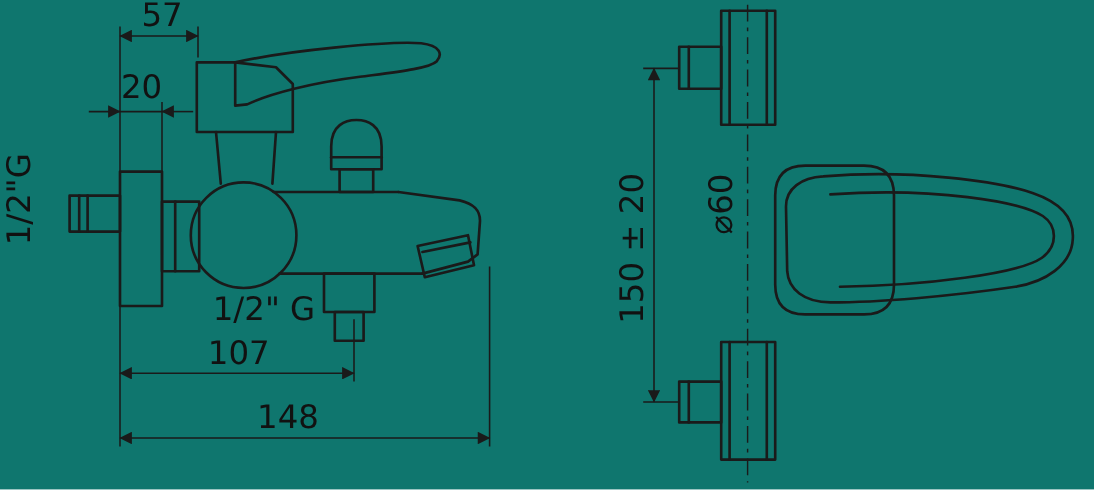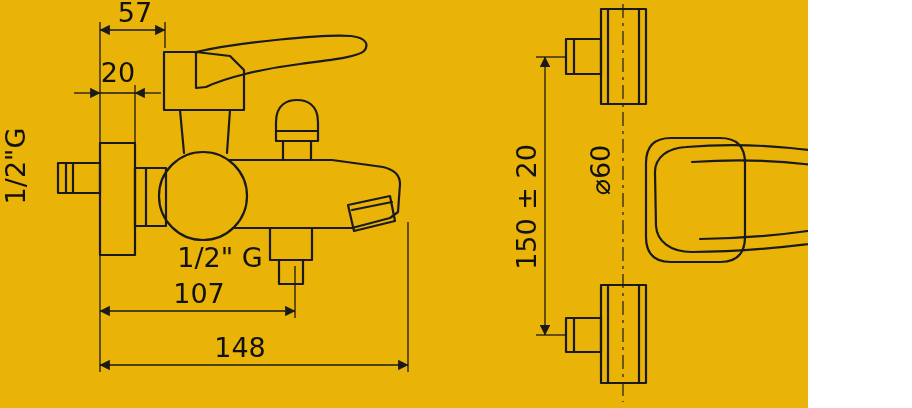--- a/index.html
+++ b/index.html
@@ -1,19 +1,19 @@
 <!DOCTYPE html>
 <html><head>
 <meta charset="utf-8">
 <style>
   html,body{margin:0;padding:0;background:#ffffff;}
   #stage{
     position:relative;
-    width:808px;height:408px;
-    background:#eab308;
+    width:912px;height:408px;
+    background:#0f766e;
     font-family:"DejaVu Sans", sans-serif;
     overflow:hidden;
   }
   svg{position:absolute;left:0;top:0;}
   .obj{fill:none;stroke:#1a1a1a;stroke-width:2.2;stroke-linejoin:round;stroke-linecap:round;}
   .dim{fill:none;stroke:#1a1a1a;stroke-width:1.3;}
   .cl{fill:none;stroke:#1a1a1a;stroke-width:1.2;stroke-dasharray:14 5 3 5;}
   text{fill:#111111;font-family:"DejaVu Sans", sans-serif;font-size:27px;}
   .lbl{text-anchor:middle;}
 </style>

